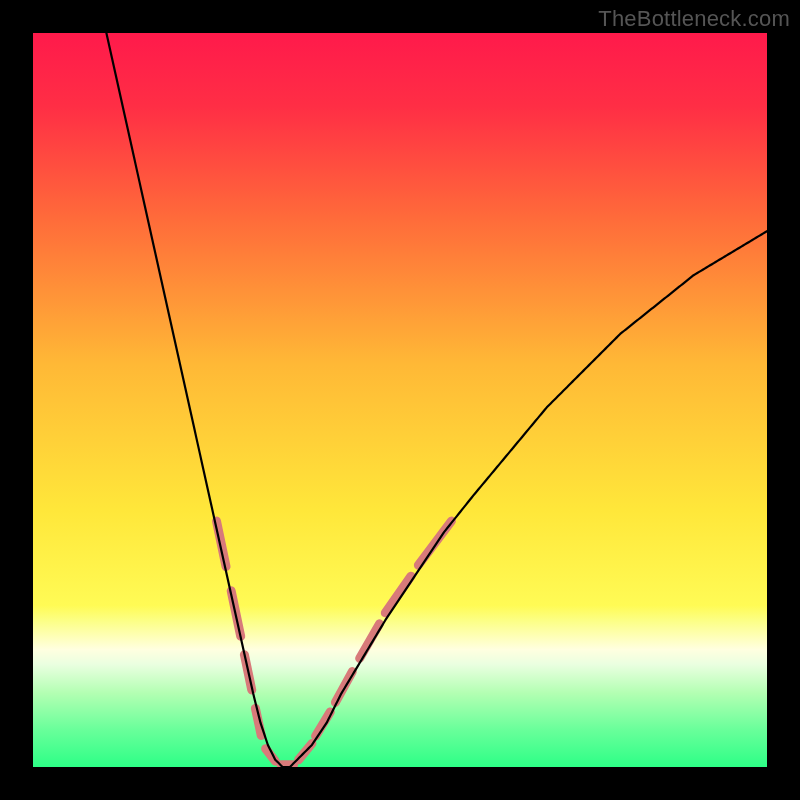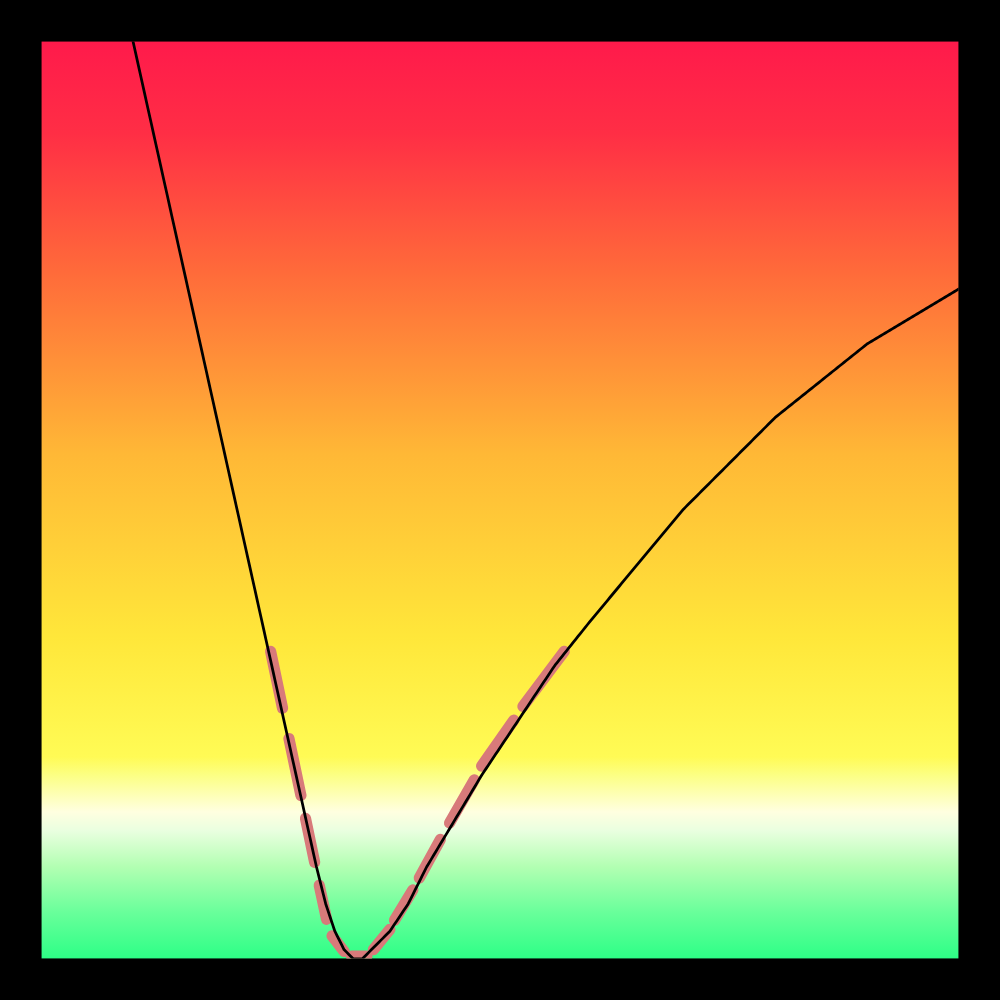--- a/index.html
+++ b/index.html
@@ -48,20 +48,21 @@
     top: 0;
     width: 100%;
     height: 100%;
   }
 </style>
 </head>
 <body>
 
 <div class="frame">
 
+  <div class="watermark">TheBottleneck.com</div>
 
   <div class="plot-area">
 
     <svg class="gradient-bg" viewBox="0 0 734 734" preserveAspectRatio="none">
       <defs>
         <linearGradient id="bg-grad" x1="0" y1="0" x2="0" y2="1">
             <stop offset="0%" stop-color="#ff1a4b"></stop>
             <stop offset="10%" stop-color="#ff2e45"></stop>
             <stop offset="25%" stop-color="#ff6a3a"></stop>
             <stop offset="45%" stop-color="#ffb836"></stop>

